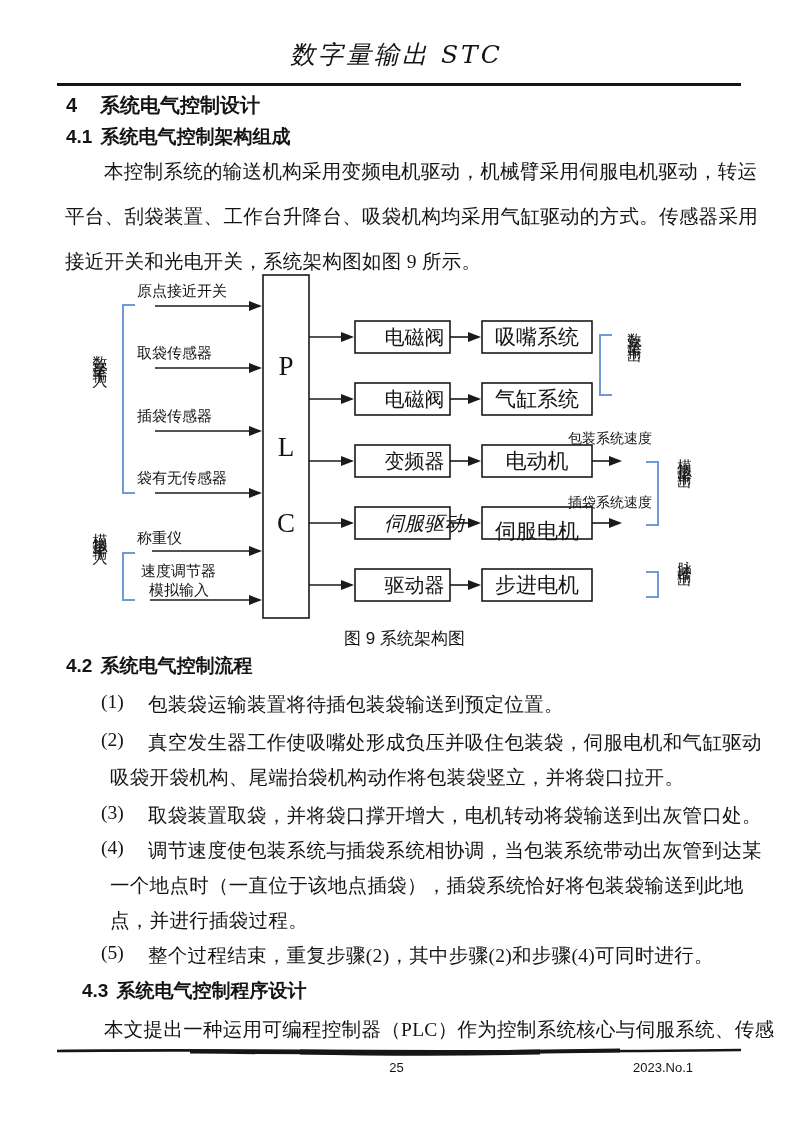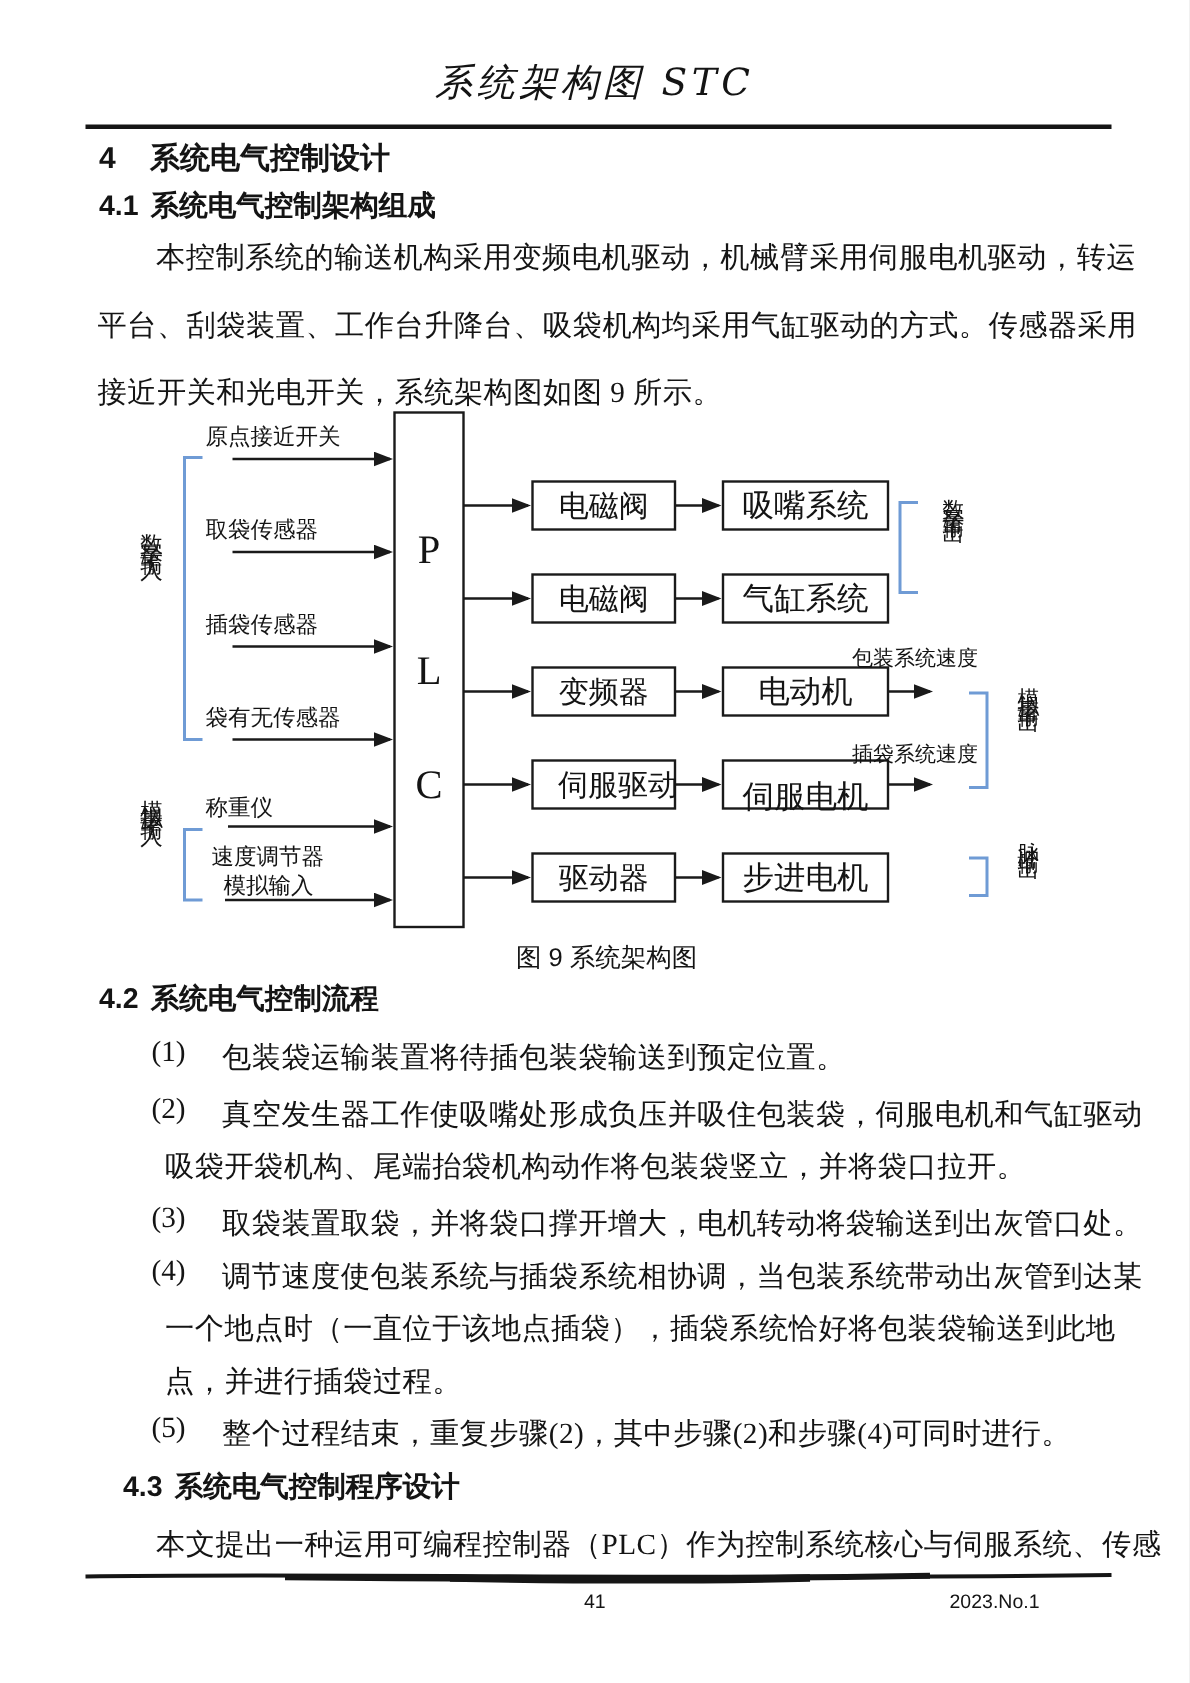--- a/index.html
+++ b/index.html
@@ -15,36 +15,36 @@
   .bodyline{font-size:19.5px;white-space:nowrap;letter-spacing:0.3px;}
   .listnum{font-size:19.5px;}
   
   .dlabel{font-size:15px;white-space:nowrap;}
   .vlabel{writing-mode:vertical-rl;text-orientation:upright;font-size:15px;line-height:1;
           letter-spacing:4px;white-space:nowrap;}
   .vlabel-out{writing-mode:vertical-rl;text-orientation:upright;font-size:14.5px;line-height:1;
           letter-spacing:4px;white-space:nowrap;}
   .plc-letter{width:46px;text-align:center;font-size:27px;font-family:"Liberation Serif",serif;}
   .dbox{display:flex;align-items:center;justify-content:center;white-space:nowrap;}
-  .dbox1{font-size:20px;}
+  .dbox1{font-size:20px;margin-left:12px;}
   .dbox2{font-size:21px;text-align:center;}
   .speed{font-size:14px;white-space:nowrap;}
   .caption{font-size:17px;font-family:"Liberation Sans","DejaVu Sans",sans-serif;font-weight:400;
            white-space:nowrap;}
   .ftr-num{top:1060px;left:0;width:100%;text-align:center;font-size:13px;
            font-family:"Liberation Sans","DejaVu Sans",sans-serif;}
   .ftr-issue{top:1060px;left:633px;font-size:13px;font-family:"Liberation Sans","DejaVu Sans",sans-serif;}
   svg{display:block;}
 </style>
 </head>
 <body>
 
 <div class="page">
 
-  <div class="abs hdr-title">系统架构图 STC</div>
+  <div class="abs hdr-title">数字量输出 STC</div>
   <div class="abs hdr-rule"></div>
 
   <div class="abs h-main" style="top:92px;left:66px;">
     <span class="h-num" style="width:34px;">4</span><span>系统电气控制设计</span>
   </div>
 
   <div class="abs h-sub" style="top:124px;left:66px;">
     <span class="h-num" style="margin-right:8px;">4.1</span><span>系统电气控制架构组成</span>
   </div>
 
@@ -129,21 +129,21 @@
     <div class="abs vlabel" style="top:74px;left:92px;">数字量输入</div>
     <div class="abs vlabel" style="top:251px;left:92px;">模拟量输入</div>
 
     <div class="abs plc-letter" style="top:81px;left:263px;">P</div>
     <div class="abs plc-letter" style="top:162px;left:263px;">L</div>
     <div class="abs plc-letter" style="top:238px;left:263px;">C</div>
 
     <div class="abs dbox dbox1" style="top:51px;left:355px;width:95px;height:32px;">电磁阀</div>
     <div class="abs dbox dbox1" style="top:113px;left:355px;width:95px;height:32px;">电磁阀</div>
     <div class="abs dbox dbox1" style="top:175px;left:355px;width:95px;height:32px;">变频器</div>
-    <div class="abs dbox dbox1" style="top:237px;left:355px;width:114px;height:32px;">伺服驱动</div>
+    <div class="abs dbox dbox1" style="top:237px;left:355px;width:114px;height:32px;font-style:italic;">伺服驱动</div>
     <div class="abs dbox dbox1" style="top:299px;left:355px;width:95px;height:32px;">驱动器</div>
 
     <div class="abs dbox dbox2" style="top:51px;left:482px;width:110px;height:32px;">吸嘴系统</div>
     <div class="abs dbox dbox2" style="top:113px;left:482px;width:110px;height:32px;">气缸系统</div>
     <div class="abs dbox dbox2" style="top:175px;left:482px;width:110px;height:32px;">电动机</div>
     <div class="abs dbox dbox2" style="top:237px;left:482px;width:110px;height:48px;">伺服电机</div>
     <div class="abs dbox dbox2" style="top:299px;left:482px;width:110px;height:32px;">步进电机</div>
 
     <div class="abs speed" style="top:160px;left:568px;text-align:right;">包装系统速度</div>
     <div class="abs speed" style="top:224px;left:568px;">插袋系统速度</div>
@@ -181,16 +181,16 @@
     <span class="h-num" style="margin-right:8px;">4.3</span><span>系统电气控制程序设计</span>
   </div>
   <div class="abs bodyline" style="top:1016px;left:104px;">本文提出一种运用可编程控制器（PLC）作为控制系统核心与伺服系统、传感</div>
 
   <svg class="abs" style="top:1044px;left:0;" width="793" height="16">
     <path d="M57 7 C 200 4.5, 480 9.5, 741 6" stroke="#161616" stroke-width="2.6" fill="none"></path>
     <path d="M190 7.5 Q 400 10 620 6.5" stroke="#161616" stroke-width="4" fill="none"></path>
     <path d="M300 8 Q 430 10.5 540 8" stroke="#161616" stroke-width="5" fill="none"></path>
   </svg>
 
-  <div class="abs ftr-num">41</div>
+  <div class="abs ftr-num">25</div>
   <div class="abs ftr-issue">2023.No.1</div>
 
 </div>
 
 </body></html>

